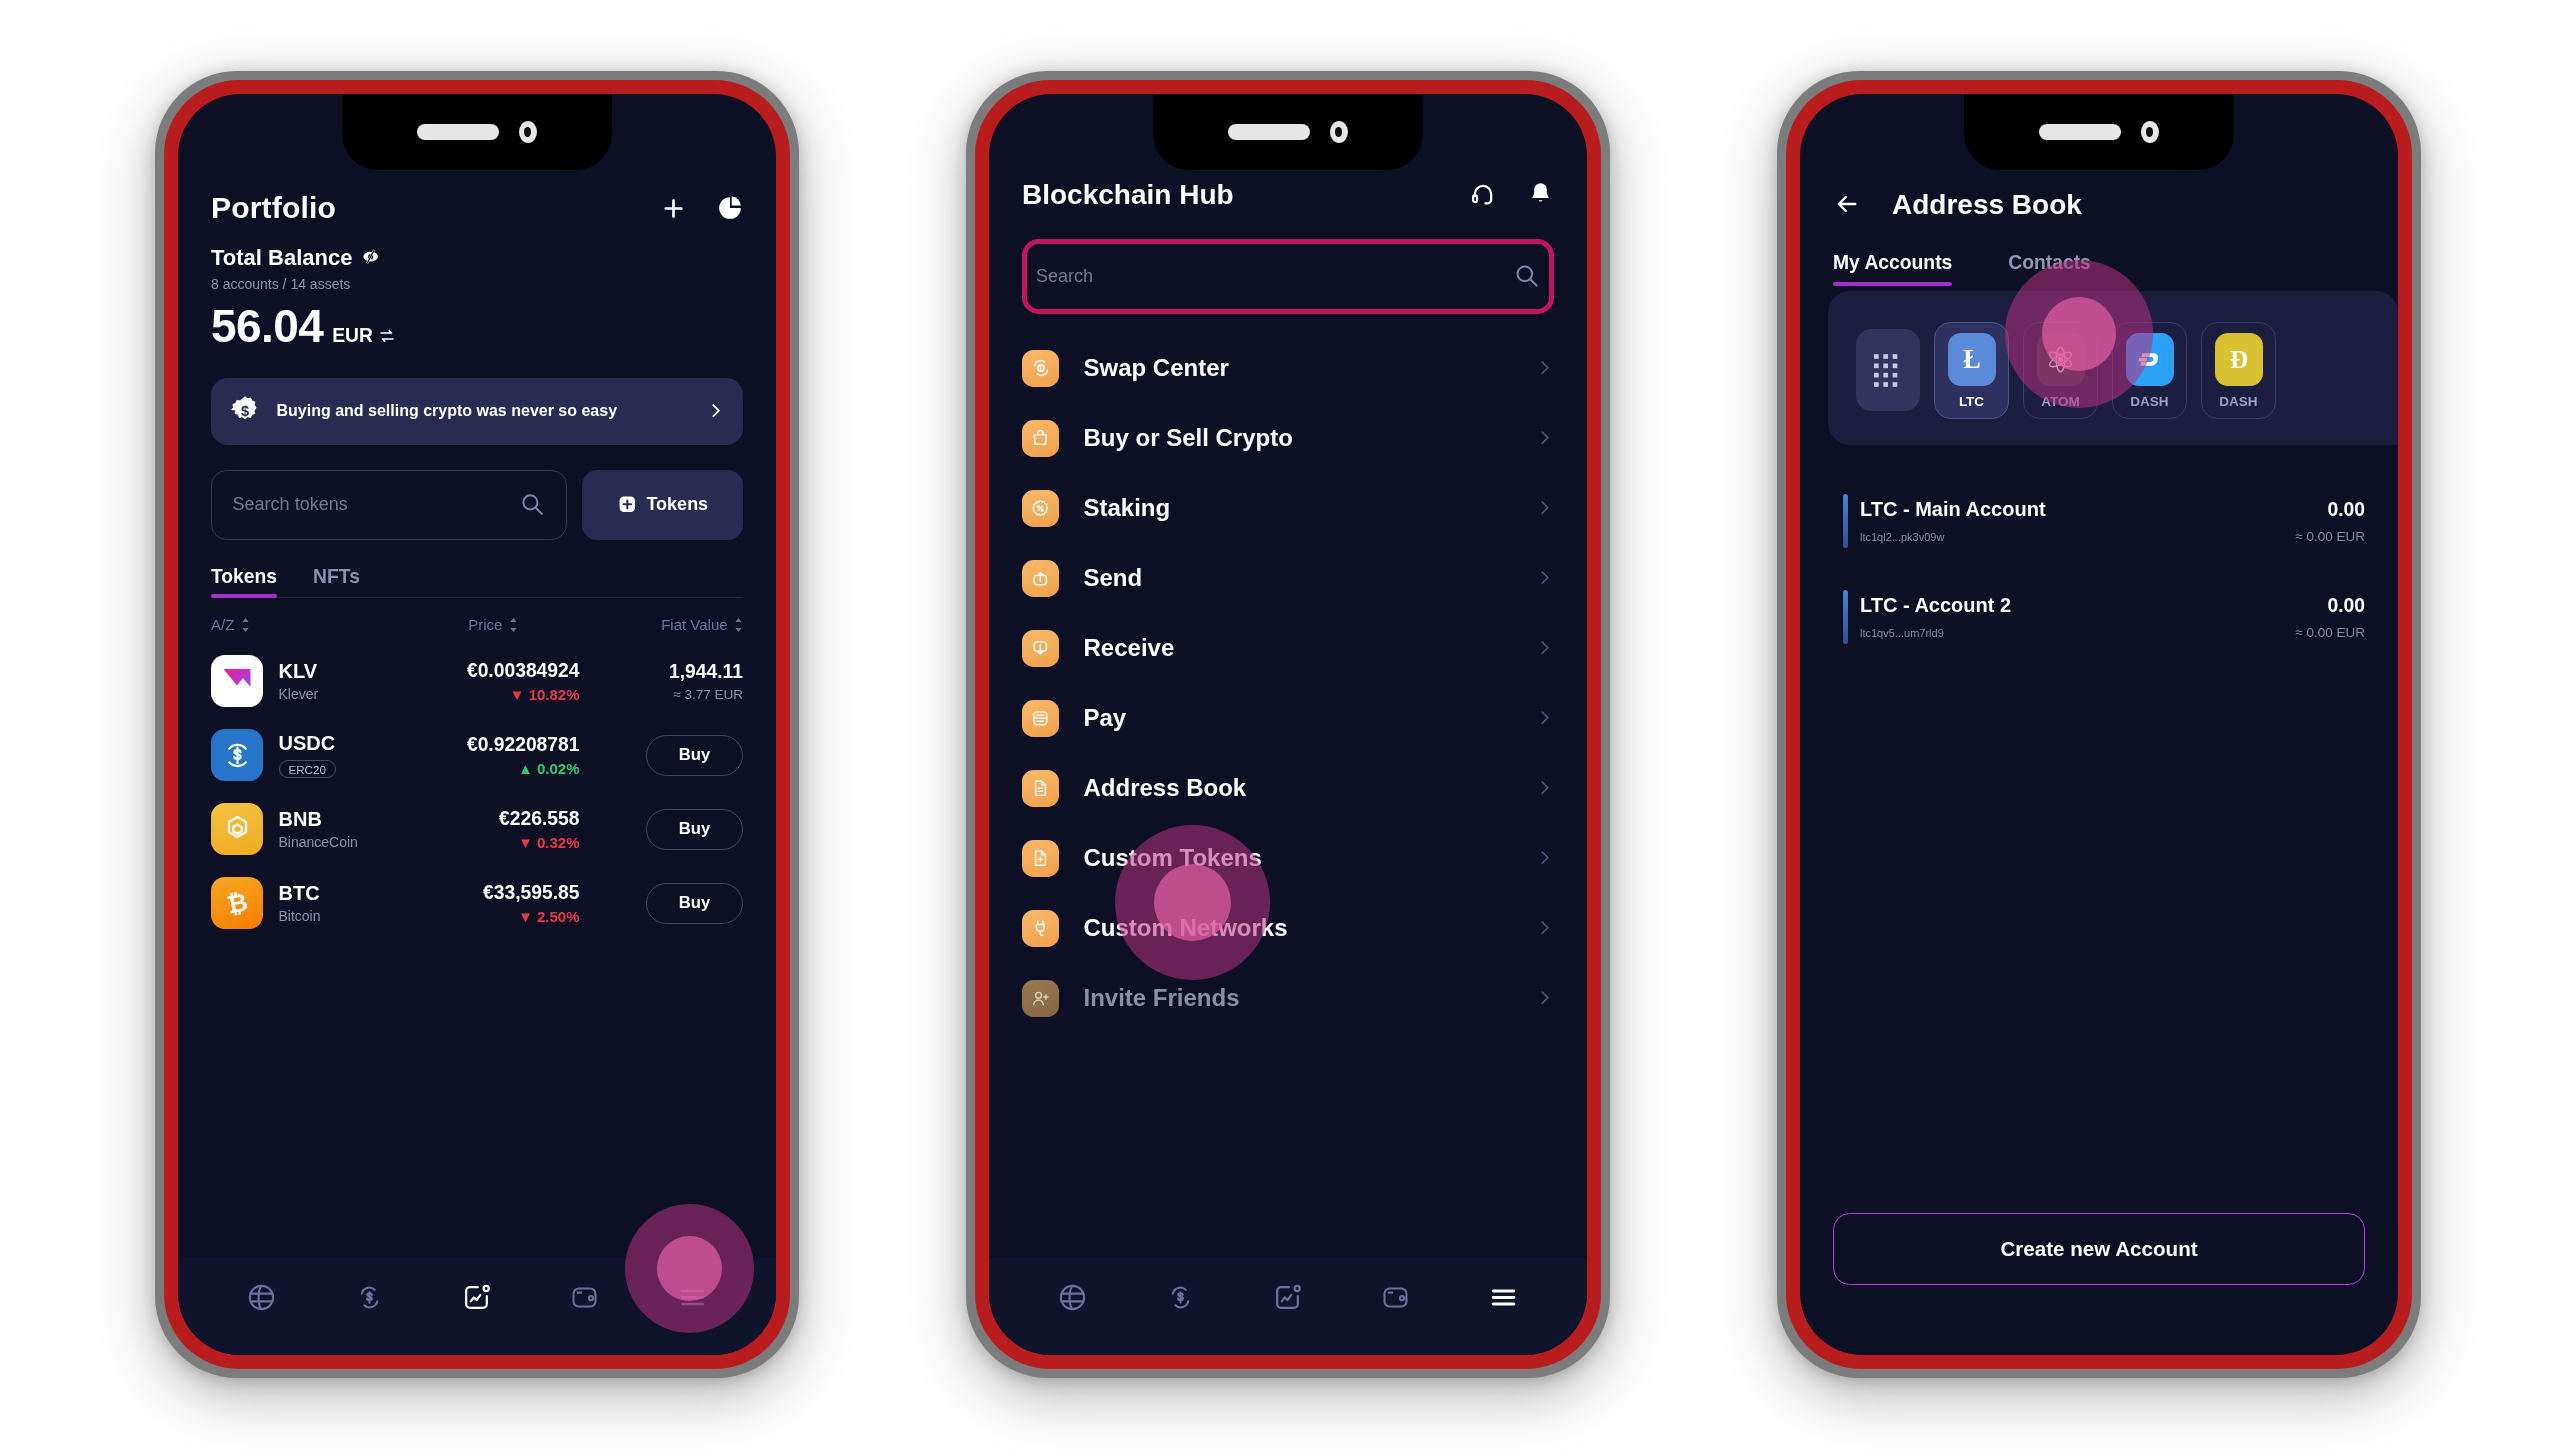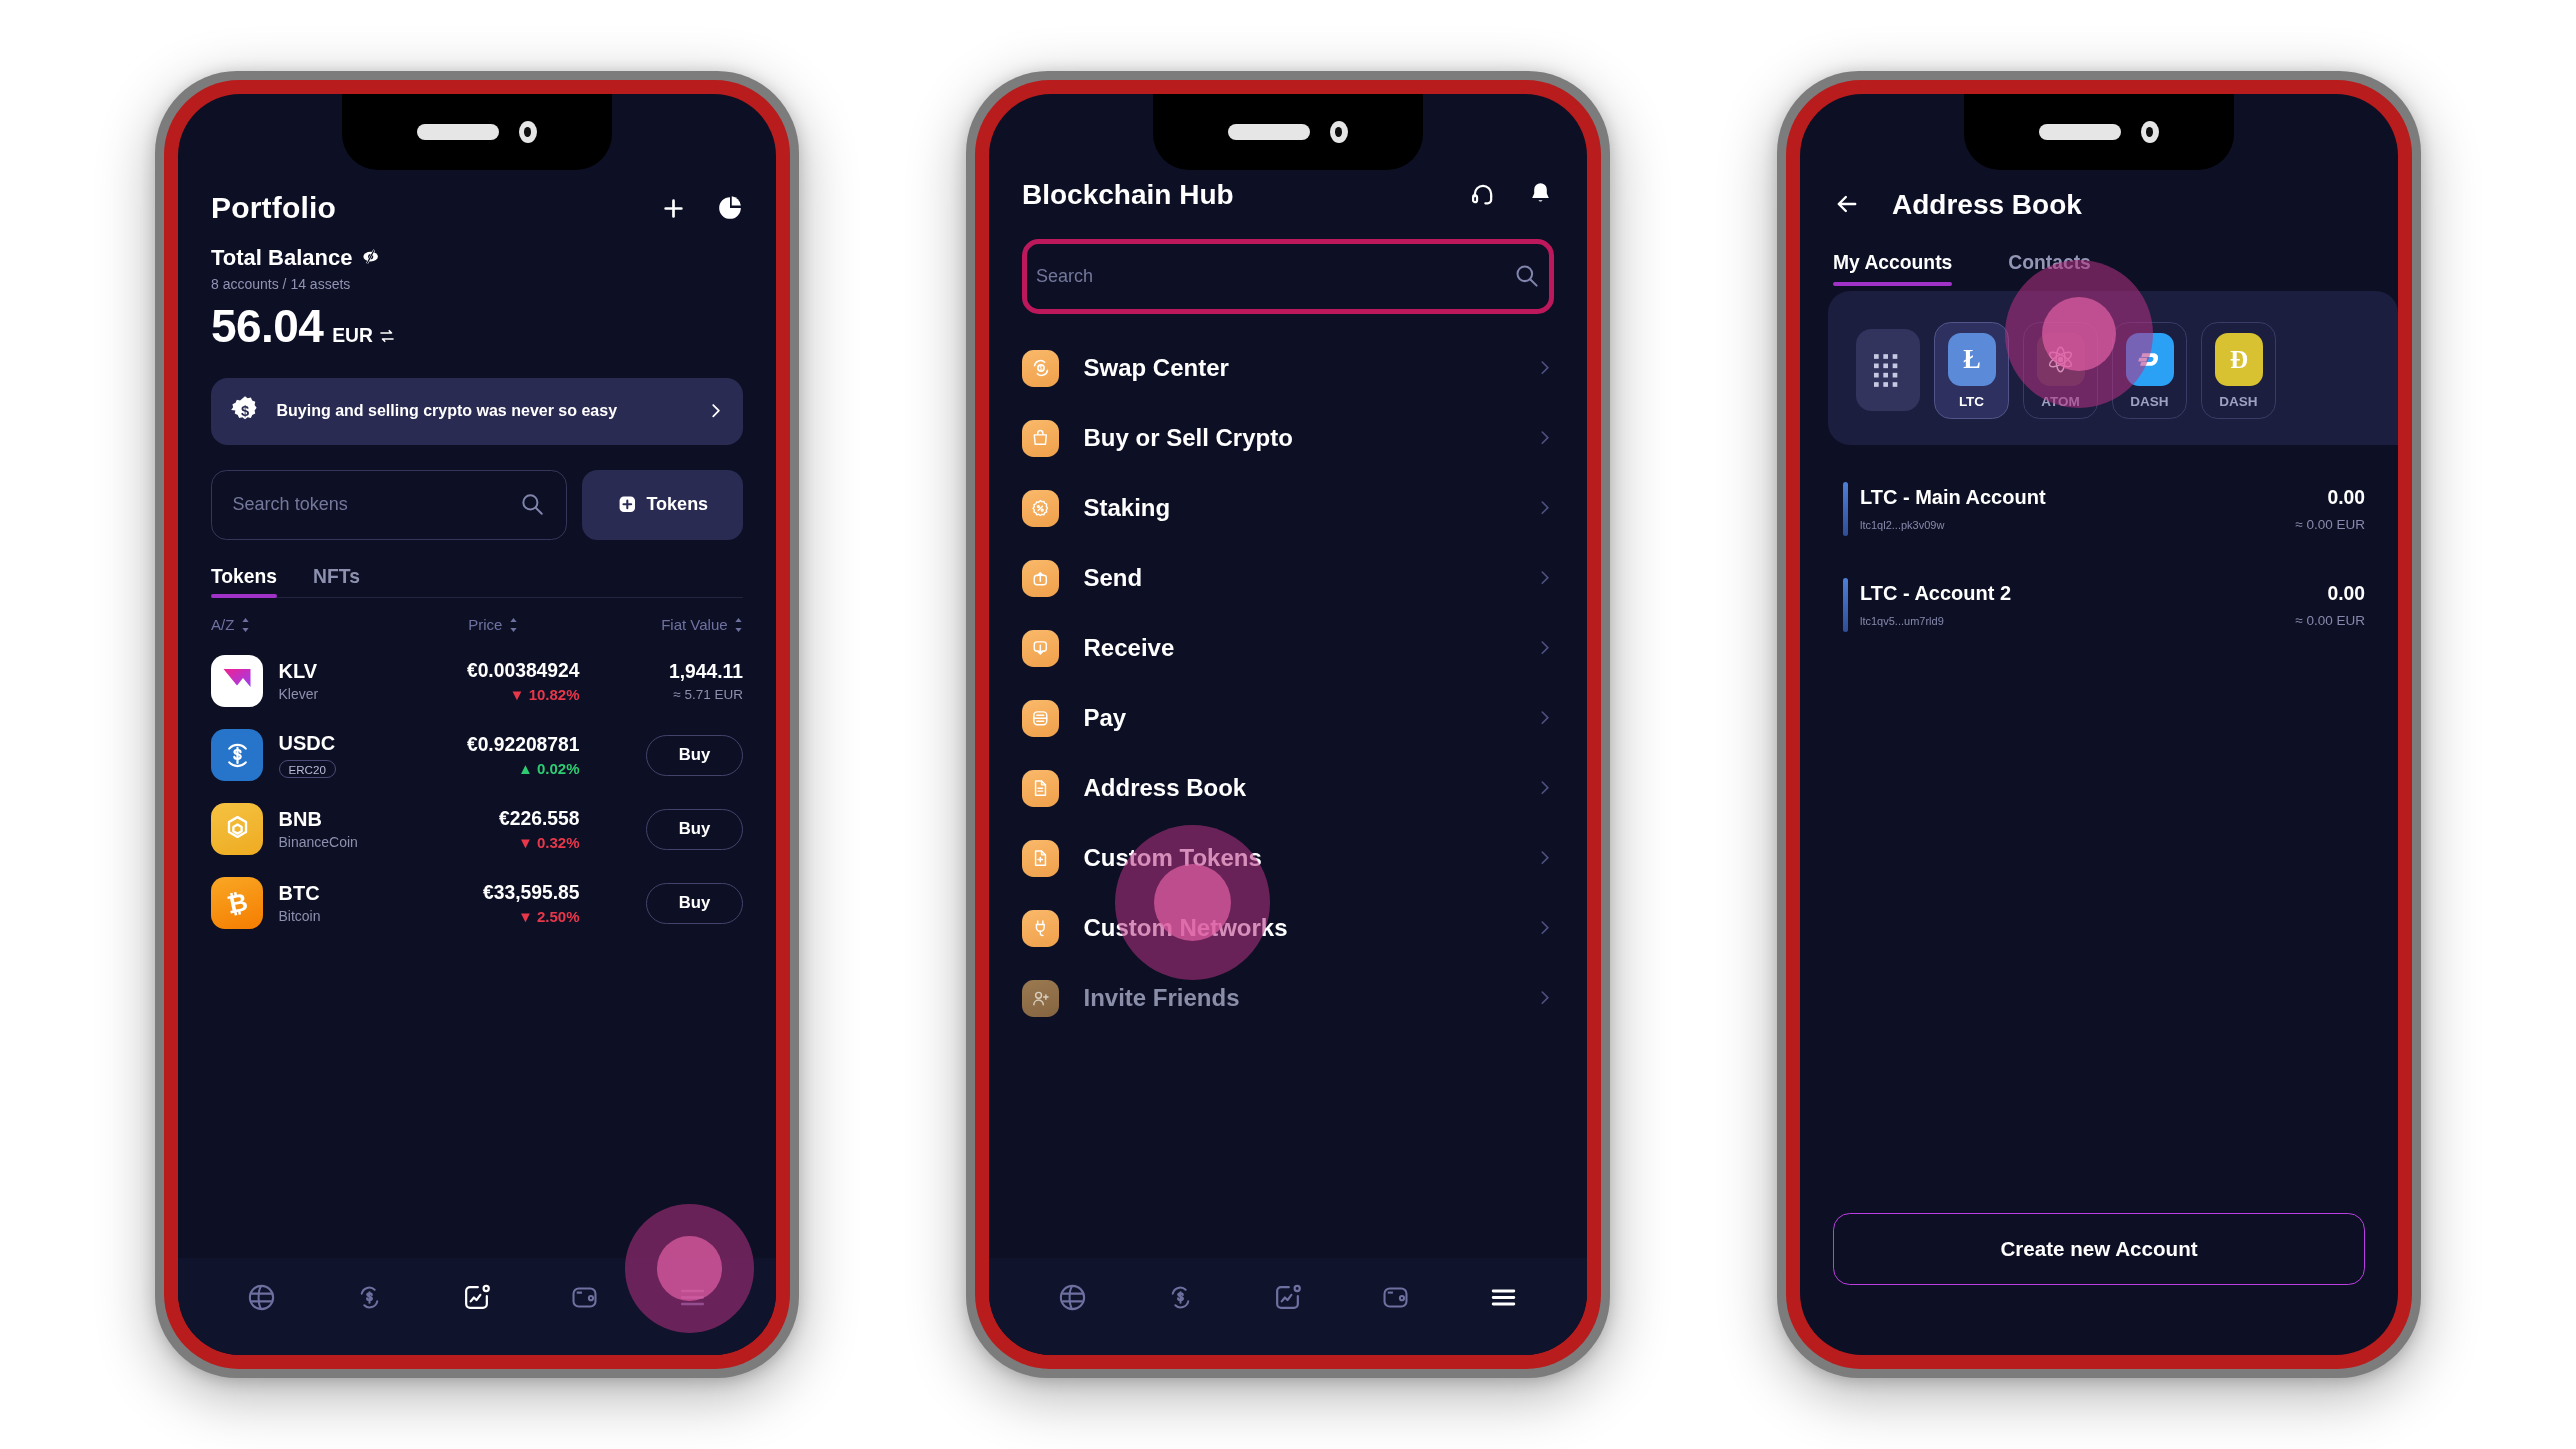--- a/index.html
+++ b/index.html
@@ -233,21 +233,21 @@
   }
   .chip.active { background: #2e3060; border-color: #53558a; }
   .chip-ico {
     width: 48px; height: 53px; border-radius: 13px;
     display: flex; align-items: center; justify-content: center;
     font-weight: bold; color: #fff;
   }
   .chip-lab { font-size: 13.5px; font-weight: bold; color: #9ea1c2; }
   .chip.active .chip-lab { color: #fff; }
 
-  .acc-list { margin-top: 36px; }
+  .acc-list { margin-top: 48px; }
   .acc-item {
     position: relative; padding: 5.2px 0 5.2px 27px;
     margin-bottom: 40px; cursor: pointer;
   }
   .acc-item::before {
     content: ""; position: absolute; left: 10.3px; top: 1.3px; bottom: 1.3px;
     width: 4.5px; border-radius: 2.6px;
     background: linear-gradient(180deg,#4e7fd8,#2f4e96);
   }
   .acc-top { display: flex; align-items: baseline; justify-content: space-between; }
@@ -411,21 +411,21 @@
             <div class="tok-name">
               <div class="tok-sym">KLV</div>
               <div class="tok-full">Klever</div>
             </div>
             <div class="tok-price">
               <div class="tok-p">€0.00384924</div>
               <div class="tok-d dn"><span>▼</span> <span>10.82%</span></div>
             </div>
             <div class="tok-val">
               <div class="tok-v">1,944.11</div>
-              <div class="tok-ve">≈ 5.71 EUR</div>
+              <div class="tok-ve">≈ 3.77 EUR</div>
             </div>
           </div>
 
           <div class="tok-row">
             <div class="tok-ico" style="background:#2775ca">
               <svg width="33" height="33" viewBox="0 0 24 24" fill="none" stroke="#fff" stroke-width="1.6" stroke-linecap="round">
                   <path d="M6 7a8 8 0 0 1 12 0"></path>
                   <path d="M18 17a8 8 0 0 1-12 0"></path>
                   <path d="M12 6.5v11"></path>
                   <path d="M14.2 9.6c0-1-1-1.6-2.2-1.6s-2.2.6-2.2 1.5.9 1.3 2.2 1.6 2.3.7 2.3 1.7-1 1.7-2.3 1.7-2.3-.6-2.3-1.6"></path>

